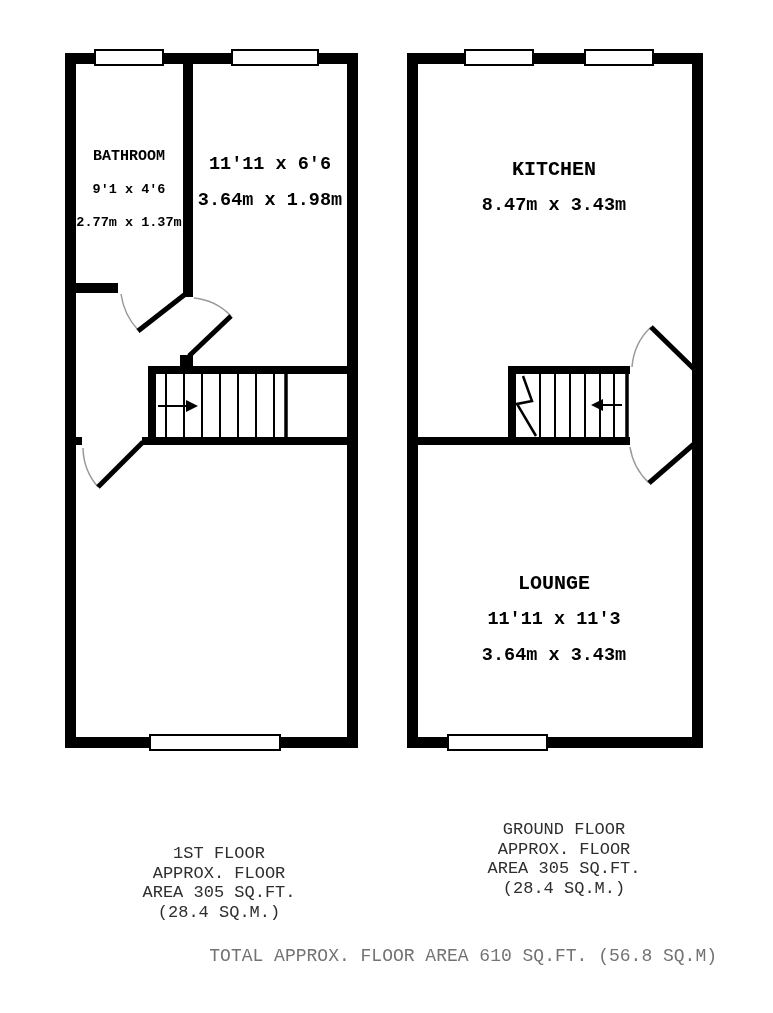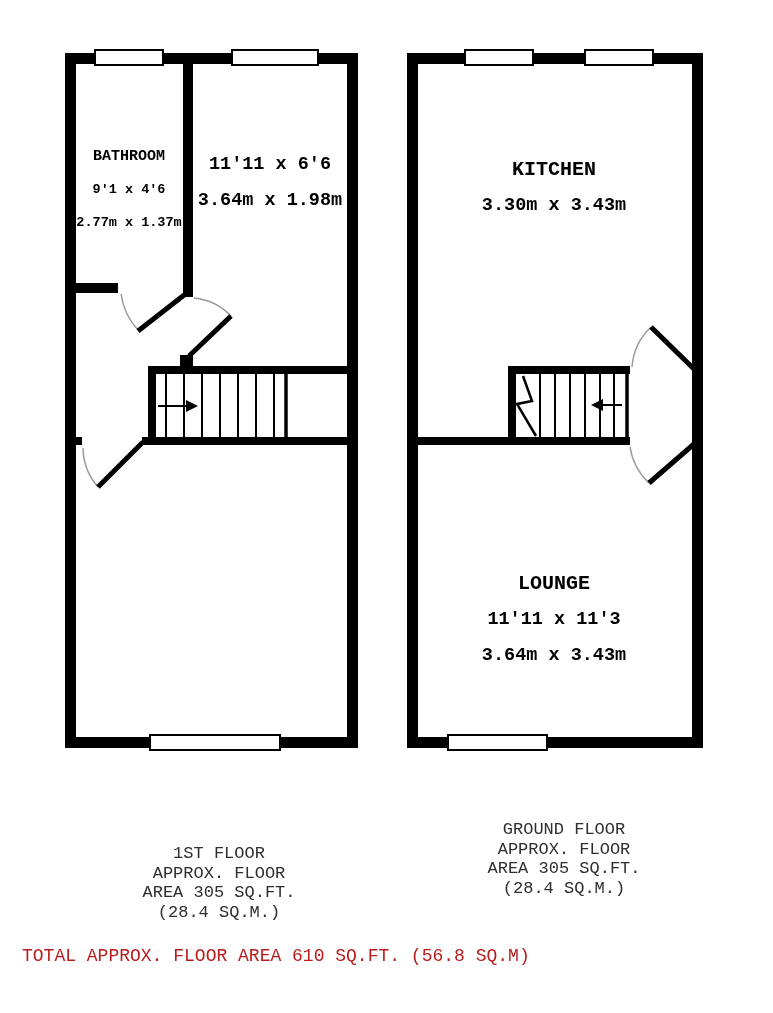--- a/index.html
+++ b/index.html
@@ -25,24 +25,24 @@
     position:absolute;
     text-align:center;
     font-size:17px;
     line-height:19.5px;
     color:#2e2e2e;
   }
   .caption div{white-space:nowrap;}
   .total-line{
     position:absolute;
     left:0;top:946px;width:717px;
-    text-align:left;
+    text-align:right;
     text-indent:22px;
     font-size:18px;
-    color:#b91c1c;
+    color:#737373;
     white-space:nowrap;
   }
 </style>
 </head>
 <body>
 
 <div class="canvas">
 
   <svg width="773" height="1013" viewBox="0 0 773 1013">
 
@@ -142,21 +142,21 @@
   </div>
 
   <div class="room-label" style="left:195px;top:141px;width:150px;">
     <div class="rdim">11'11 x 6'6</div>
     <div class="rdim">3.64m x 1.98m</div>
   </div>
 
 
   <div class="room-label" style="left:479px;top:158px;width:150px;">
     <div class="rname">KITCHEN</div>
-    <div class="rdim">3.30m x 3.43m</div>
+    <div class="rdim">8.47m x 3.43m</div>
   </div>
 
   <div class="room-label" style="left:479px;top:572px;width:150px;">
     <div class="rname">LOUNGE</div>
     <div class="rdim">11'11 x 11'3</div>
     <div class="rdim">3.64m x 3.43m</div>
   </div>
 
   <div class="caption" style="left:99px;top:844px;width:240px;">
     <div>1ST FLOOR</div>

